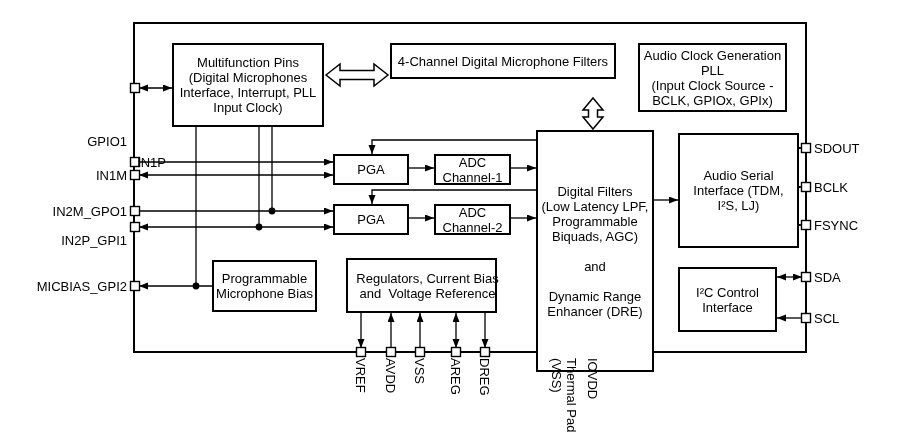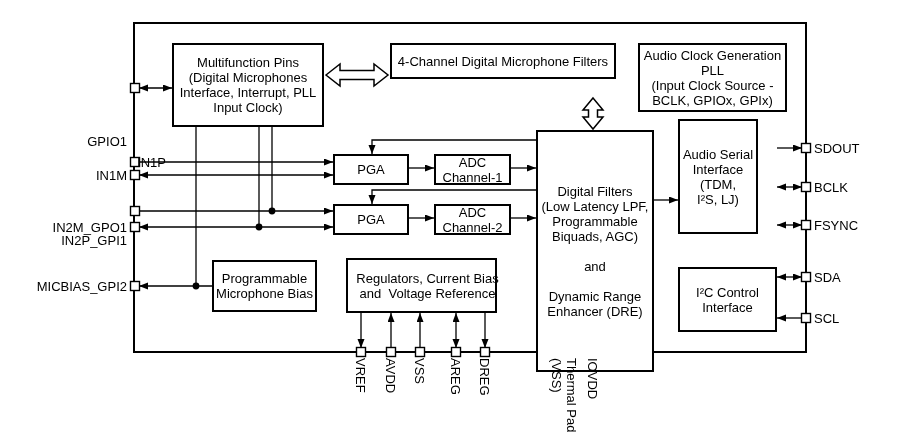--- a/index.html
+++ b/index.html
@@ -126,35 +126,35 @@
 Channel-2</div>
   <div class="block" style="left:536px;top:130px;width:118px;height:242px;">Digital Filters
 (Low Latency LPF,
 Programmable
 Biquads, AGC)
 
 and
 
 Dynamic Range
 Enhancer (DRE)</div>
-  <div class="block" style="left:678px;top:119px;width:80px;height:115px;">Audio Serial
+  <div class="block" style="left:678px;top:133px;width:121px;height:115px;">Audio Serial
 Interface (TDM,
 I²S, LJ)</div>
   <div class="block" style="left:678px;top:267px;width:99px;height:65px;">I²C Control
 Interface</div>
   <div class="block" style="left:212px;top:260px;width:105px;height:52px;">Programmable
 Microphone Bias</div>
   <div class="block ws-pre" style="left:346px;top:258px;width:151px;height:55px;padding-left:12px;">Regulators, Current Bias
 and  Voltage Reference</div>
 
   <div class="pin-label-left" style="top:105px;margin-top:36px;">GPIO1</div>
   <div class="pin-label-left" style="top:162px;margin-left:39px;">IN1P</div>
   <div class="pin-label-left" style="top:175px;">IN1M</div>
   <div class="pin-label-left" style="top:224px;margin-top:16px;">IN2P_GPI1</div>
-  <div class="pin-label-left" style="top:227px;">IN2M_GPO1</div>
+  <div class="pin-label-left" style="top:211px;">IN2M_GPO1</div>
   <div class="pin-label-left" style="top:286px;">MICBIAS_GPI2</div>
 
   <div class="pin-label-right" style="top:148px;">SDOUT</div>
   <div class="pin-label-right" style="top:187px;">BCLK</div>
   <div class="pin-label-right" style="top:225px;">FSYNC</div>
   <div class="pin-label-right" style="top:277px;">SDA</div>
   <div class="pin-label-right" style="top:318px;">SCL</div>
 
   <div class="pin-label-bottom" style="left:368px;">VREF</div>
   <div class="pin-label-bottom" style="left:398px;">AVDD</div>

